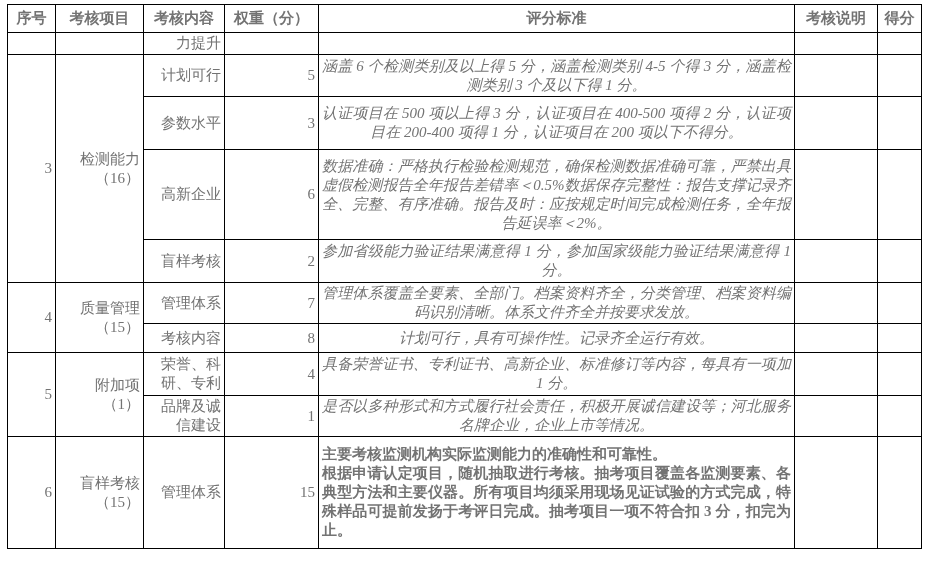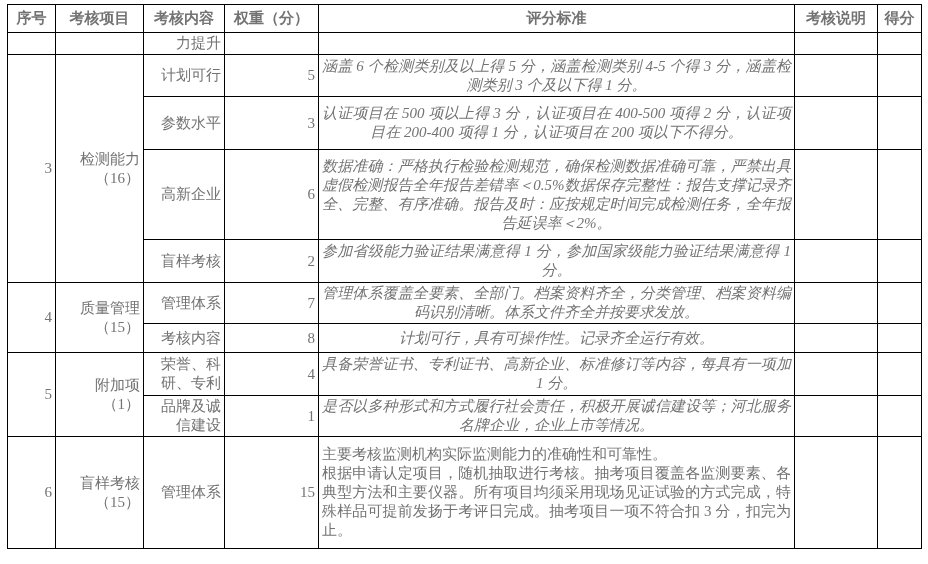--- a/index.html
+++ b/index.html
@@ -51,20 +51,21 @@
     line-height: 18.4px;
     font-style: italic;
   }
   .criteria-left {
     text-align: justify;
     text-align-last: left;
     white-space: pre-line;
     padding: 1px 5px;
     font-size: 14.6px;
     line-height: 18.4px;
+    font-weight: bold;
   }
   
   tr.h-header  { height: 28px; }
   tr.h-cont    { height: 22px; }
   tr.h-range   { height: 42px; }
   tr.h-param   { height: 53px; }
   tr.h-report  { height: 90px; }
   tr.h-verify  { height: 43px; }
   tr.h-mgmt    { height: 39px; }
   tr.h-run     { height: 29px; }

